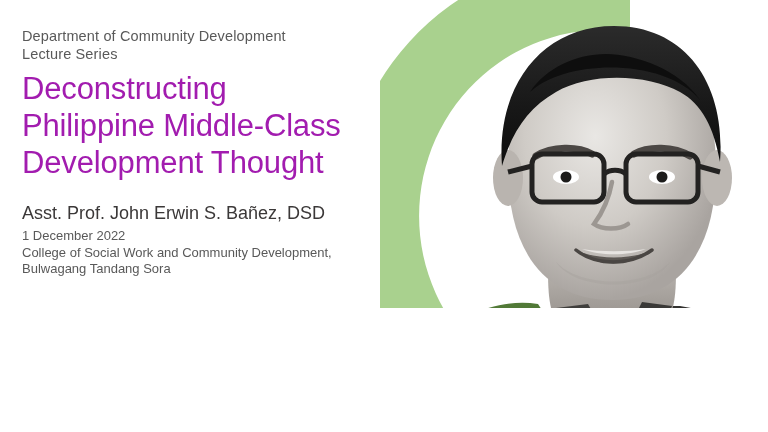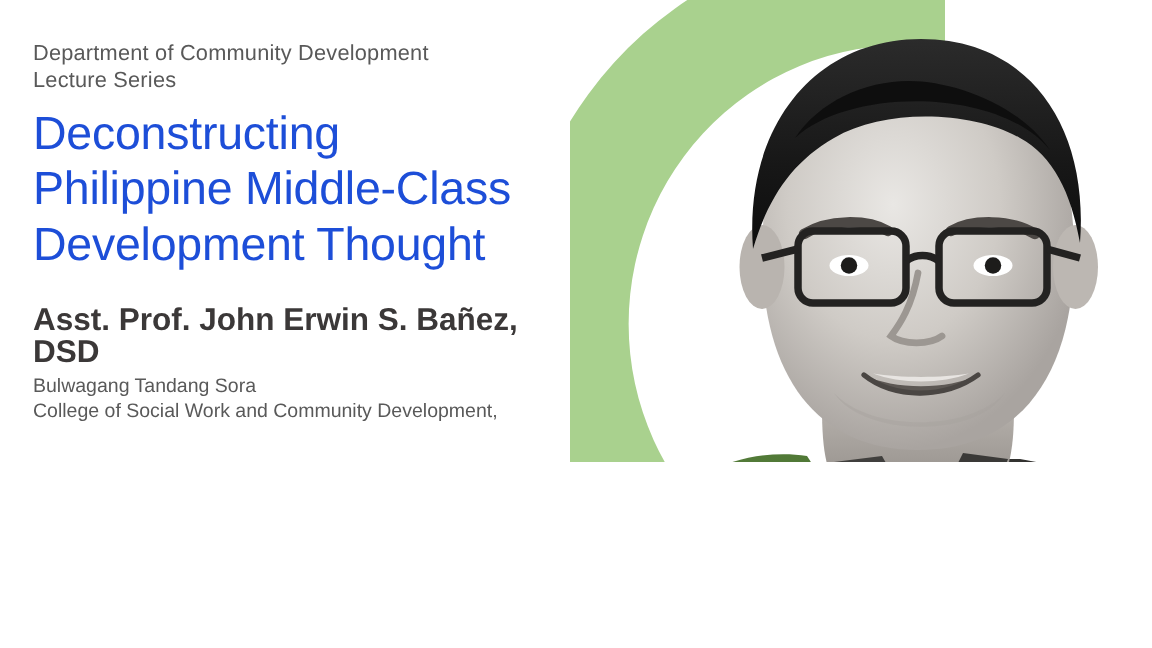--- a/index.html
+++ b/index.html
@@ -27,34 +27,33 @@
 
   .eyebrow {
     color: #595959;
     font-size: 14.5px;
     line-height: 17.5px;
     letter-spacing: 0.01em;
     white-space: pre-line;
   }
 
   .main-title {
-    color: #1d4ed8;
+    color: #a21caf;
     font-size: 31px;
     line-height: 37px;
     letter-spacing: -0.005em;
     margin-top: 7px;
     white-space: pre-line;
   }
 
   .speaker {
     color: #3b3838;
-    font-size: 21px;
+    font-size: 18px;
     line-height: 21px;
     margin-top: 22px;
-    font-weight: bold;
   }
 
   .details {
     color: #595959;
     font-size: 13px;
     line-height: 16.5px;
     margin-top: 4px;
   }
   .details div { white-space: nowrap; }
 
@@ -84,22 +83,23 @@
     <div class="eyebrow">Department of Community Development
 Lecture Series</div>
 
     <div class="main-title">Deconstructing
 Philippine Middle-Class
 Development Thought</div>
 
     <div class="speaker">Asst. Prof. John Erwin S. Bañez, DSD</div>
 
     <div class="details">
+      <div>1 December 2022</div>
+      <div>College of Social Work and Community Development,</div>
       <div>Bulwagang Tandang Sora</div>
-      <div>College of Social Work and Community Development,</div>
     </div>
 
   </div>
 
   <div class="graphic">
     <svg viewBox="0 0 388 432" width="388" height="432">
       <defs>
 
         <clipPath id="ringClip">
           <path d="M0,0 H388 V432 H0 Z"></path>

